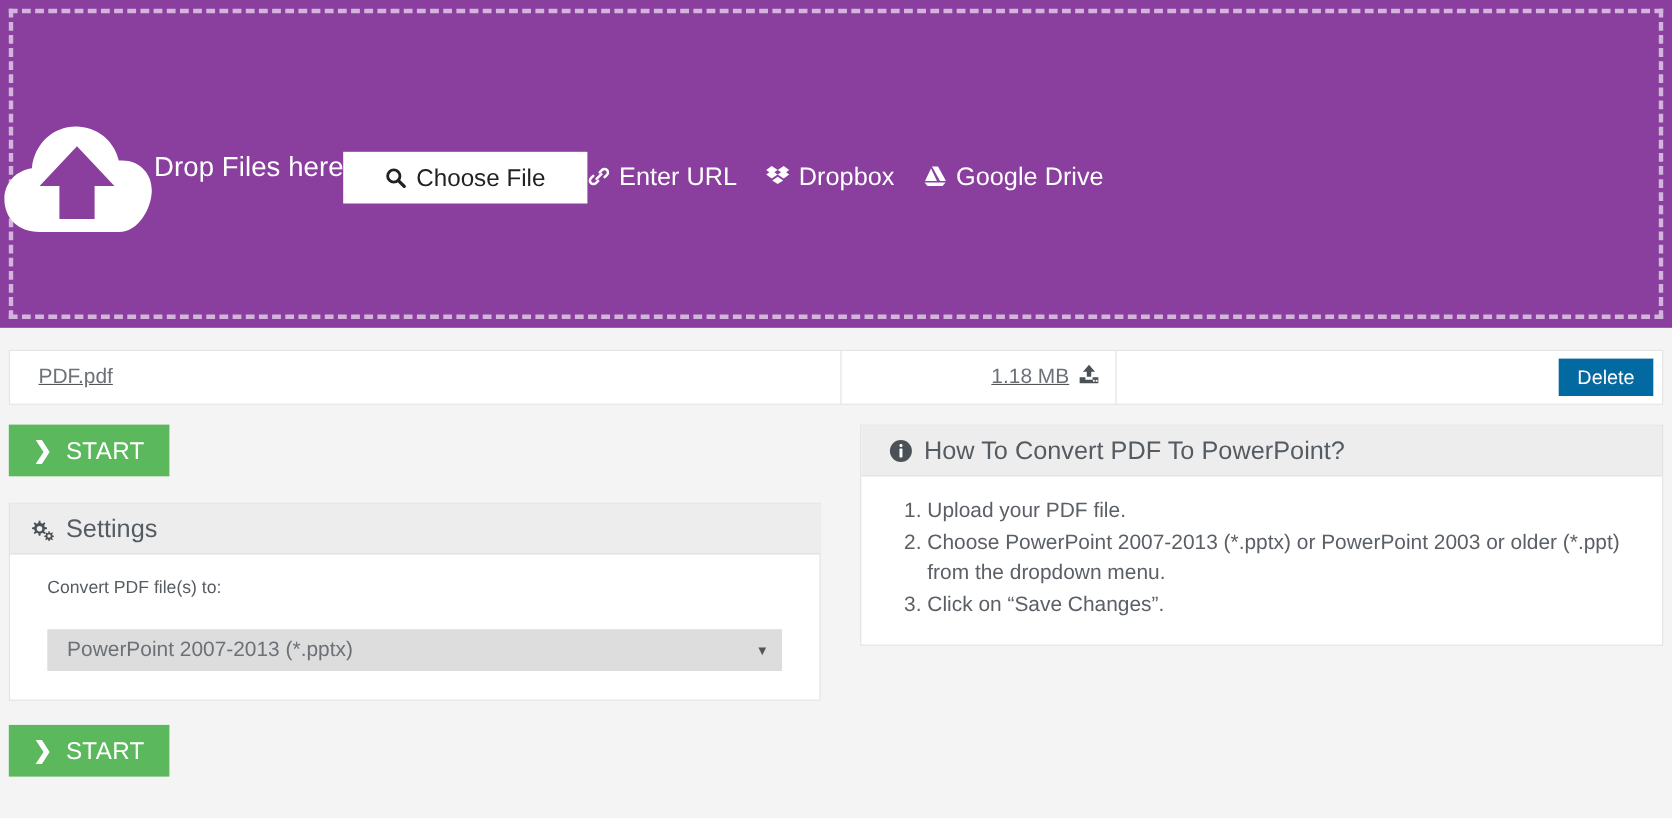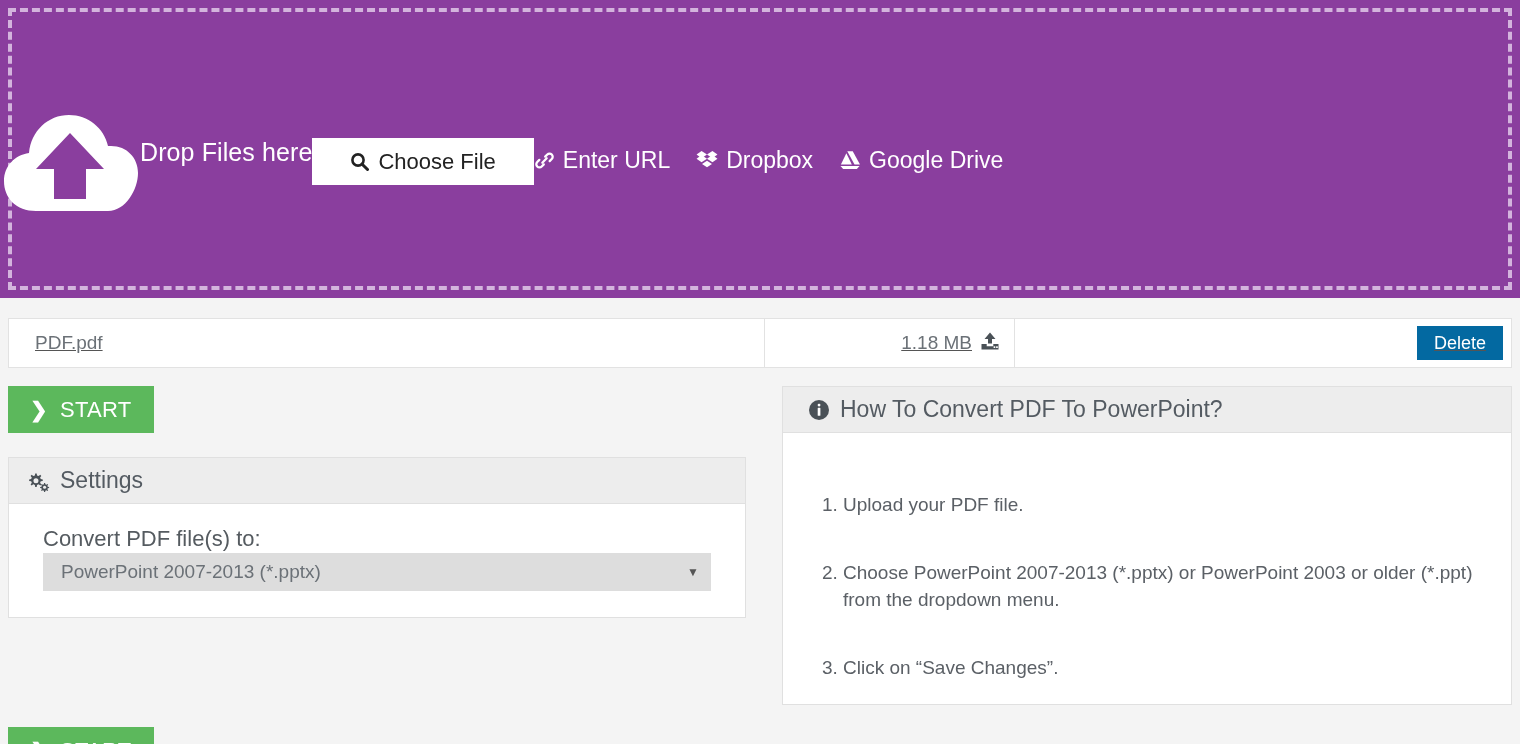--- a/index.html
+++ b/index.html
@@ -181,23 +181,23 @@
     align-items: center;
     padding-left: 17px;
     gap: 10px;
     font-size: 23px;
     color: #545b62;
   }
   .panel-head svg { display: block; }
   .panel-body { padding: 22px 34px 26px 34px; }
 
   .field-label {
-    font-size: 22px;
+    font-size: 16px;
     color: #555b60;
-    margin-bottom: 1px;
+    margin-bottom: 28px;
   }
   .select-box {
     background: #dddddd;
     border: none;
     height: 38px;
     display: flex;
     align-items: center;
     padding: 0 12px 0 18px;
     font-size: 19px;
     color: #6b7177;
@@ -208,21 +208,21 @@
 
   .panel-head-right { padding-left: 25px; }
   .howto-body { padding: 18px 26px 22px 26px; }
   .howto-list {
     margin: 0;
     padding-left: 34px;
     font-size: 19px;
     line-height: 1.45;
     color: #5b6066;
   }
-  .howto-list li { margin-bottom: 1px; margin-top: 40px; }
+  .howto-list li { margin-bottom: 1px; }
 
   .settings-panel { margin-top: 24px; }
   .bottom-start { margin: 22px 8px 0 8px; }
 </style>
 </head>
 <body>
 
 <div class="dropzone">
   <div class="dropzone-dash"></div>
 

